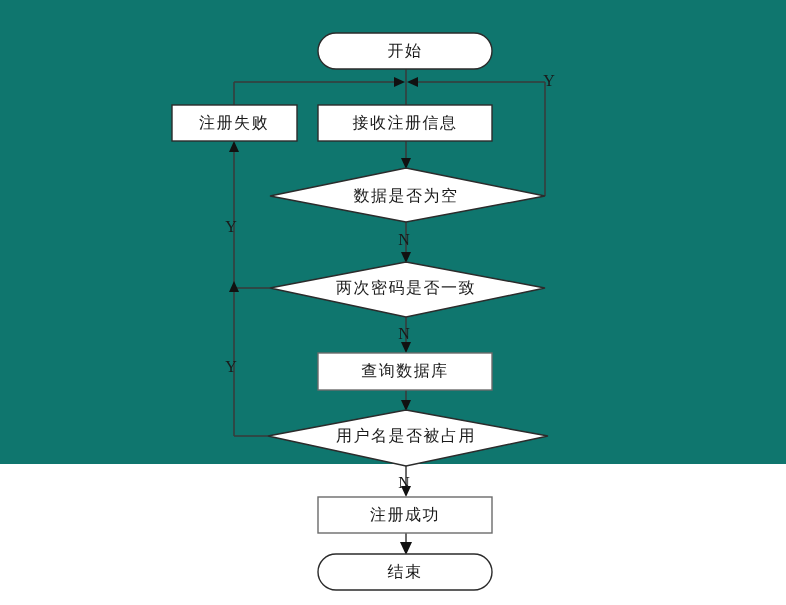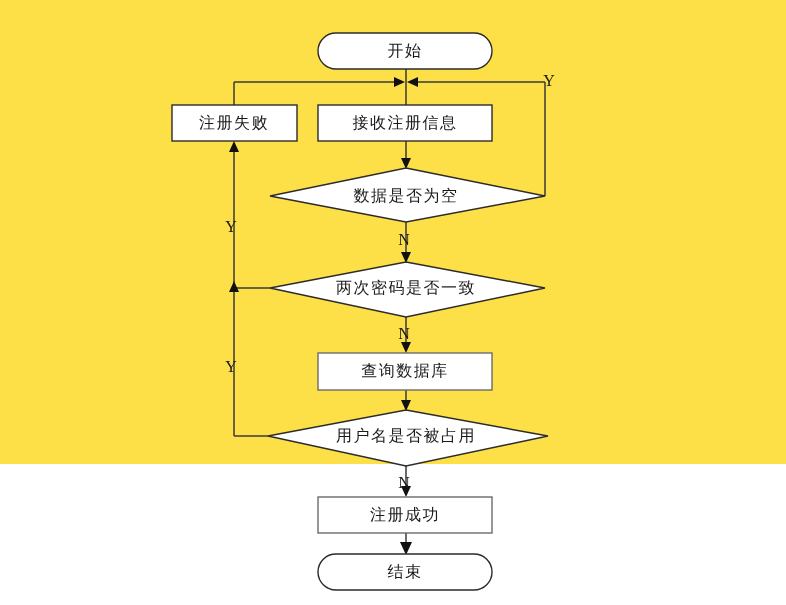--- a/index.html
+++ b/index.html
@@ -10,21 +10,21 @@
   body {
     width: 786px;
     height: 605px;
     font-family: "Liberation Sans", sans-serif;
     overflow: hidden;
   }
   #flowchart-root {
     position: relative;
     width: 786px;
     height: 464px;
-    background: #fde047;
+    background: #0f766e;
   }
   svg.fc {
     display: block;
     width: 786px;
     height: 605px;
   }
   .node-shape {
     fill: #ffffff;
     stroke: #2b2b2b;
     stroke-width: 1.4;

